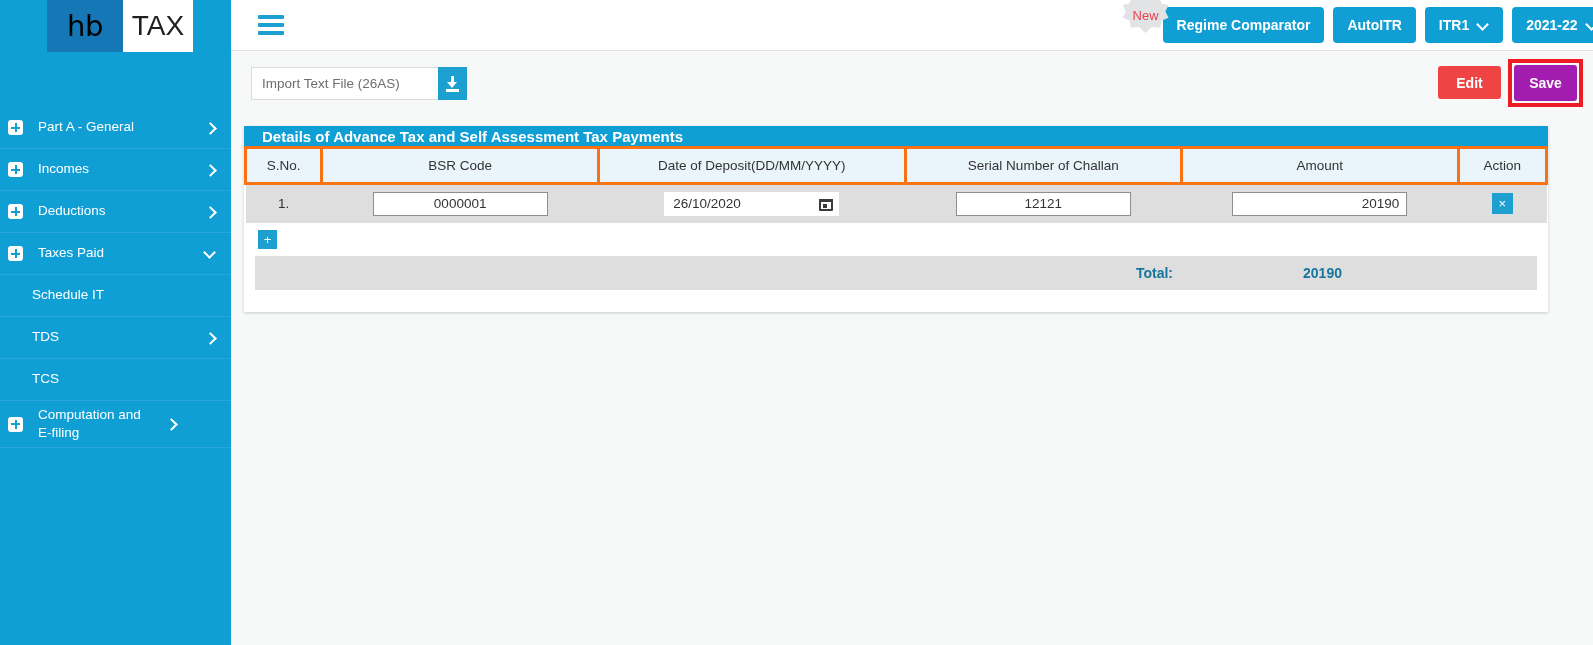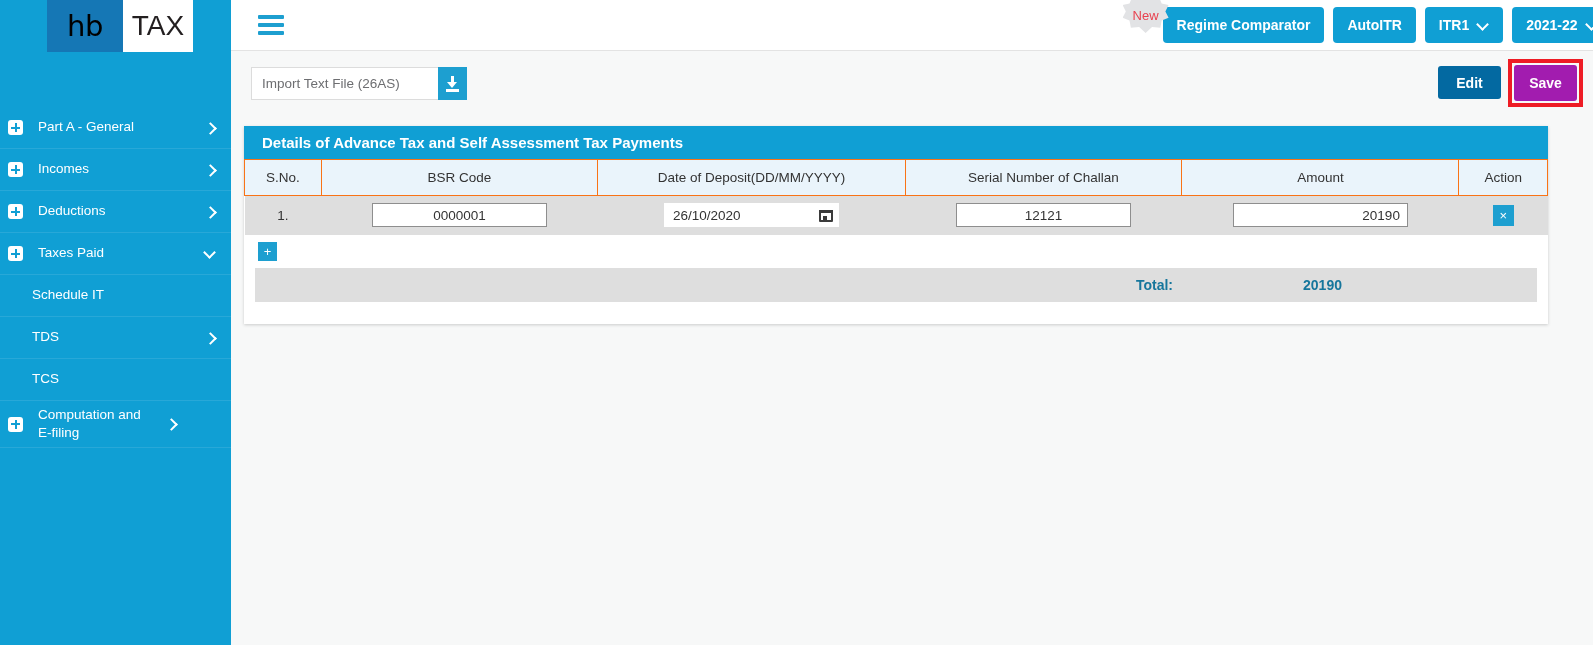--- a/index.html
+++ b/index.html
@@ -187,21 +187,21 @@
     width: 0; height: 0;
     border-left: 5.5px solid transparent;
     border-right: 5.5px solid transparent;
     border-top: 6px solid #ffffff;
   }
   .dl-icon .base {
     position: absolute; left: 1px; bottom: 0; width: 13px; height: 2.5px; background: #ffffff;
   }
   .btn-edit {
     position: absolute; right: 92px; top: 14px;
-    background: #0369a1; color: #ffffff;
+    background: #ef4444; color: #ffffff;
     border: none; border-radius: 3px;
     width: 63px; height: 33px;
     font-size: 14px; font-weight: bold; cursor: pointer;
     font-family: "Liberation Sans", sans-serif;
   }
   .save-highlight {
     position: absolute; right: 10px; top: 7px;
     border: 4px solid #ee1c25;
     padding: 2px;
     background: transparent;
@@ -220,31 +220,31 @@
     position: absolute; left: 244px; top: 126px;
     width: 1304px;
     background: #ffffff;
     box-shadow: 0 1px 3px rgba(0,0,0,0.18);
   }
   .card-header {
     background: #109fd4;
     color: #ffffff;
     font-size: 15px; font-weight: bold;
     padding: 10px 0 10px 18px;
-    height: 33px;
+    height: 20px;
     display: flex; align-items: center;
   }
   table.grid { border-collapse: collapse; width: 1304px; table-layout: fixed; }
   table.grid th {
     background: #eaf4fb;
     color: #333333;
     font-size: 13.5px;
     font-weight: normal;
     height: 36px;
-    border: 1px solid #f97316;
+    border: 3px solid #f97316;
     text-align: center;
     padding: 0 4px;
   }
   table.grid td {
     background: #dedede;
     height: 39px;
     border: none;
     padding: 0 6px;
     vertical-align: middle;
   }

